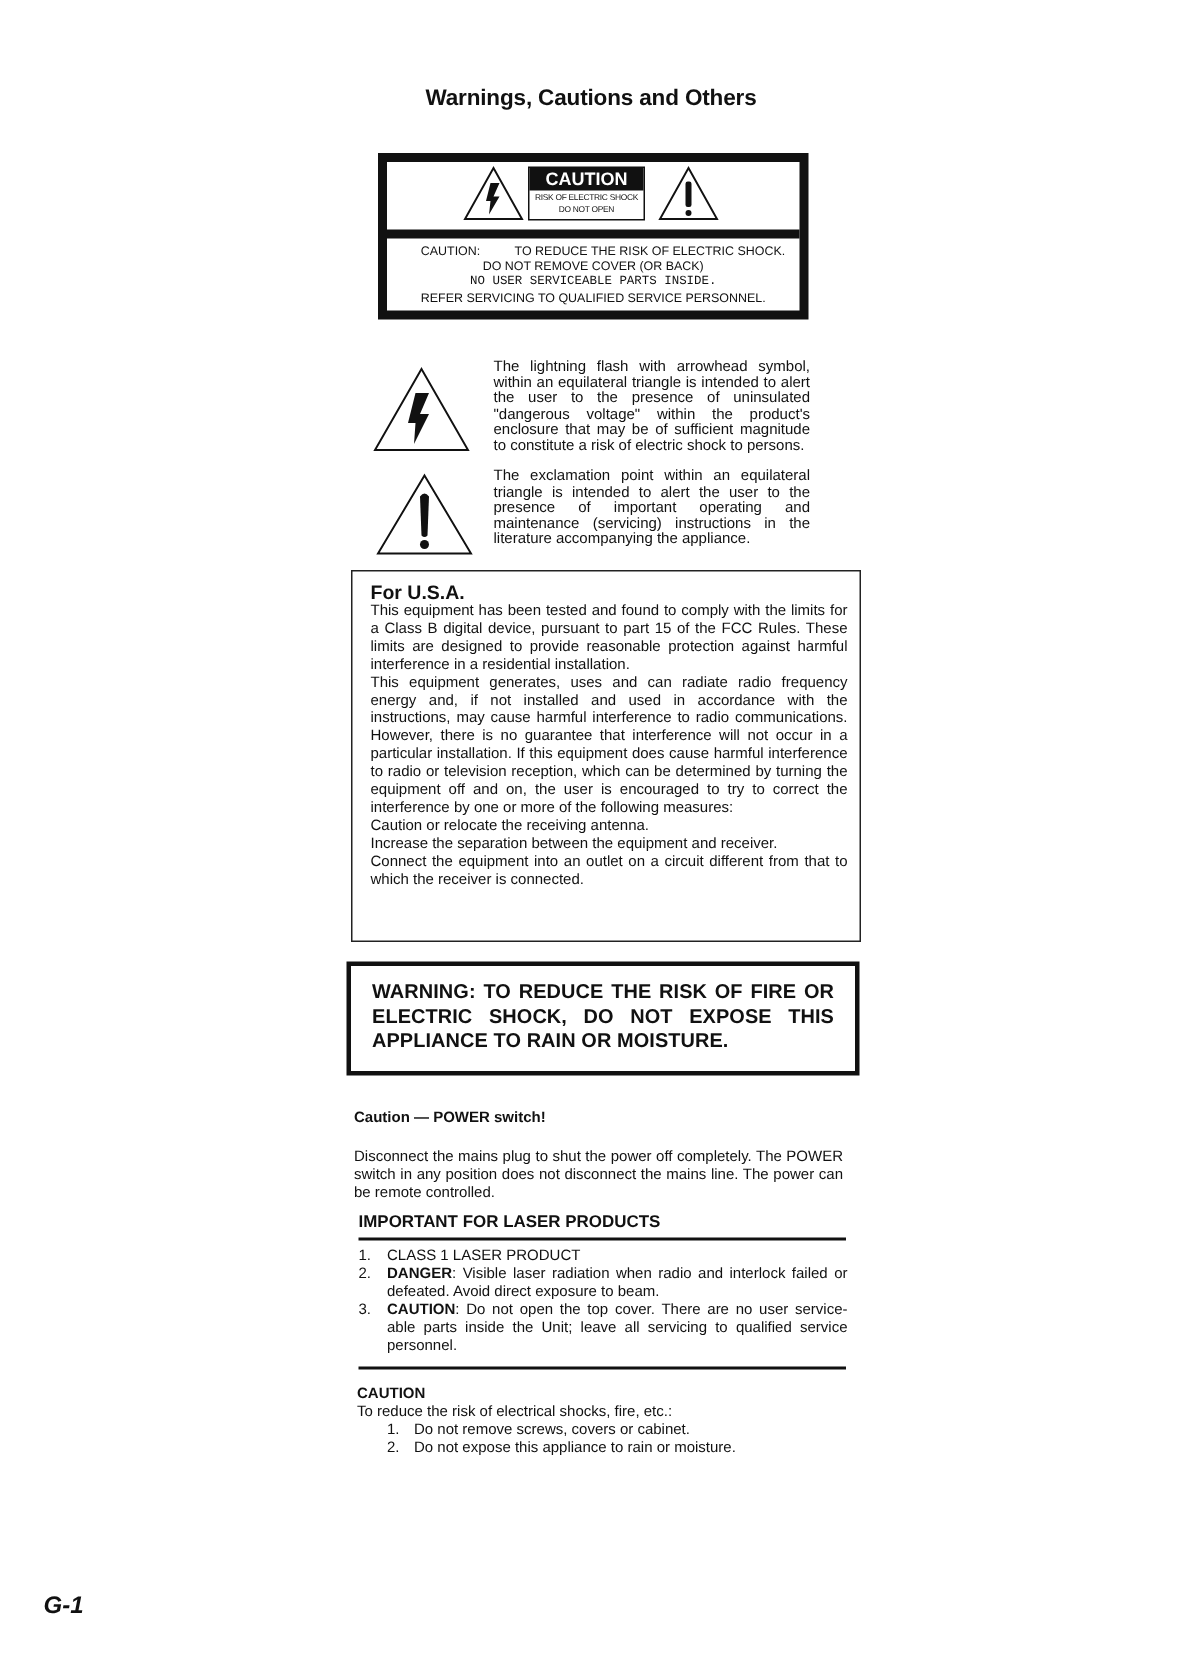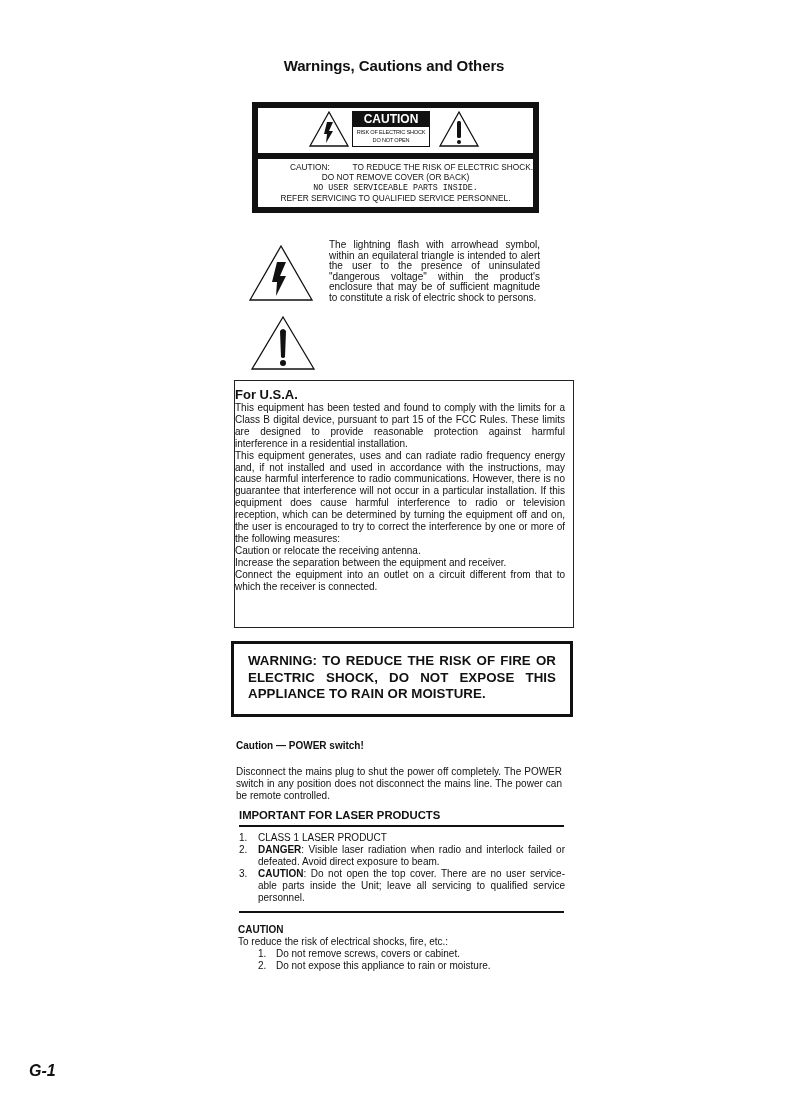--- a/index.html
+++ b/index.html
@@ -7,33 +7,33 @@
     body { position: relative; font-family: "Liberation Sans", sans-serif; color: #111111; }
     .abs { position: absolute; }
 
     .page-title { left: 0; width: 788px; top: 57px; text-align: center; font-size: 15px; font-weight: bold; letter-spacing: -0.1px; }
 
     
     .caution-box { left: 252px; top: 102px; width: 287px; height: 111px; border: 6px solid #111; background: #fff; }
     .caution-top { position: absolute; left: 0; top: 0; width: 100%; height: 45px; }
     .caution-divider { position: absolute; left: 0; top: 45px; width: 100%; height: 6px; background: #111; }
     .caution-bottom { position: absolute; left: 0; top: 51px; width: 100%; height: 48px; font-size: 8.3px; line-height: 10.4px; text-align: center; padding-top: 3px; }
-    .caution-bottom .l1 { display: block; text-align: right; padding-left: 13px; white-space: pre; }
+    .caution-bottom .l1 { display: block; text-align: center; padding-left: 13px; white-space: pre; }
     .caution-label { position: absolute; left: 94px; top: 3px; width: 78px; height: 36px; border: 1px solid #111; background: #fff; }
     .caution-label-head { height: 15px; background: #111; color: #fff; font-weight: bold; font-size: 12px; line-height: 15px; text-align: center; }
     .caution-label-sub { font-size: 5.6px; line-height: 9px; text-align: center; letter-spacing: -0.2px; }
     .mini-tri { position: absolute; top: 2px; }
 
     
     .sym-row { left: 248px; width: 292px; }
     .sym-icon { position: absolute; left: 0; top: 0; }
     .sym-text { position: absolute; left: 81px; top: 0; width: 211px; font-size: 10px; line-height: 10.6px; text-align: justify; }
 
     
-    .fcc-box { left: 234px; top: 380px; width: 340px; height: 248px; border: 1.5px solid #222; padding: 6px 8px 0 0; }
+    .fcc-box { left: 234px; top: 380px; width: 340px; height: 248px; border: 1.5px solid #222; padding: 6px 8px 0 12px; }
     .fcc-heading { font-size: 13px; font-weight: bold; line-height: 15px; margin-bottom: 0px; }
     .fcc-p { font-size: 10px; line-height: 11.9px; text-align: justify; }
 
     
     .warn-box { left: 231px; top: 641px; width: 342px; height: 76px; border: 3px solid #111; padding: 9px 14px 10px 14px; }
     .warn-text { font-size: 13.3px; font-weight: bold; line-height: 16.5px; text-align: justify; text-align-last: left; letter-spacing: 0.05px; }
 
     
     .power { left: 236px; top: 740px; width: 326px; }
     .power-title { font-size: 10px; font-weight: bold; line-height: 12px; }
@@ -94,20 +94,21 @@
   </svg>
   <div class="sym-text">The lightning flash with arrowhead symbol, within an equilateral triangle is intended to alert the user to the presence of uninsulated "dangerous voltage" within the product's enclosure that may be of sufficient magnitude to constitute a risk of electric shock to persons.</div>
 </div>
 
 <div class="abs sym-row" style="top:313px; height:60px;">
   <svg class="sym-icon" style="top:2px; left:2px;" width="66" height="56" viewBox="0 0 66 56">
     <polygon points="33,2 64,54 2,54" fill="none" stroke="#111" stroke-width="1.3"></polygon>
     <path d="M30,16 Q33,12 36,16 L35,42 Q33,44 31,42 Z" fill="#111"></path>
     <circle cx="33" cy="48" r="3" fill="#111"></circle>
   </svg>
+  <div class="sym-text">The exclamation point within an equilateral triangle is intended to alert the user to the presence of important operating and maintenance (servicing) instructions in the literature accompanying the appliance.</div>
 </div>
 
 <div class="abs fcc-box">
   <div class="fcc-heading">For U.S.A.</div>
   <p class="fcc-p">This equipment has been tested and found to comply with the limits for a Class B digital device, pursuant to part 15 of the FCC Rules. These limits are designed to provide reasonable protection against harmful interference in a residential installation.</p>
   <p class="fcc-p">This equipment generates, uses and can radiate radio frequency energy and, if not installed and used in accordance with the instructions, may cause harmful interference to radio communications. However, there is no guarantee that interference will not occur in a particular installation. If this equipment does cause harmful interference to radio or television reception, which can be determined by turning the equipment off and on, the user is encouraged to try to correct the interference by one or more of the following measures:</p>
   <p class="fcc-p">Caution or relocate the receiving antenna.</p>
   <p class="fcc-p">Increase the separation between the equipment and receiver.</p>
   <p class="fcc-p">Connect the equipment into an outlet on a circuit different from that to which the receiver is connected.</p>
 </div>

